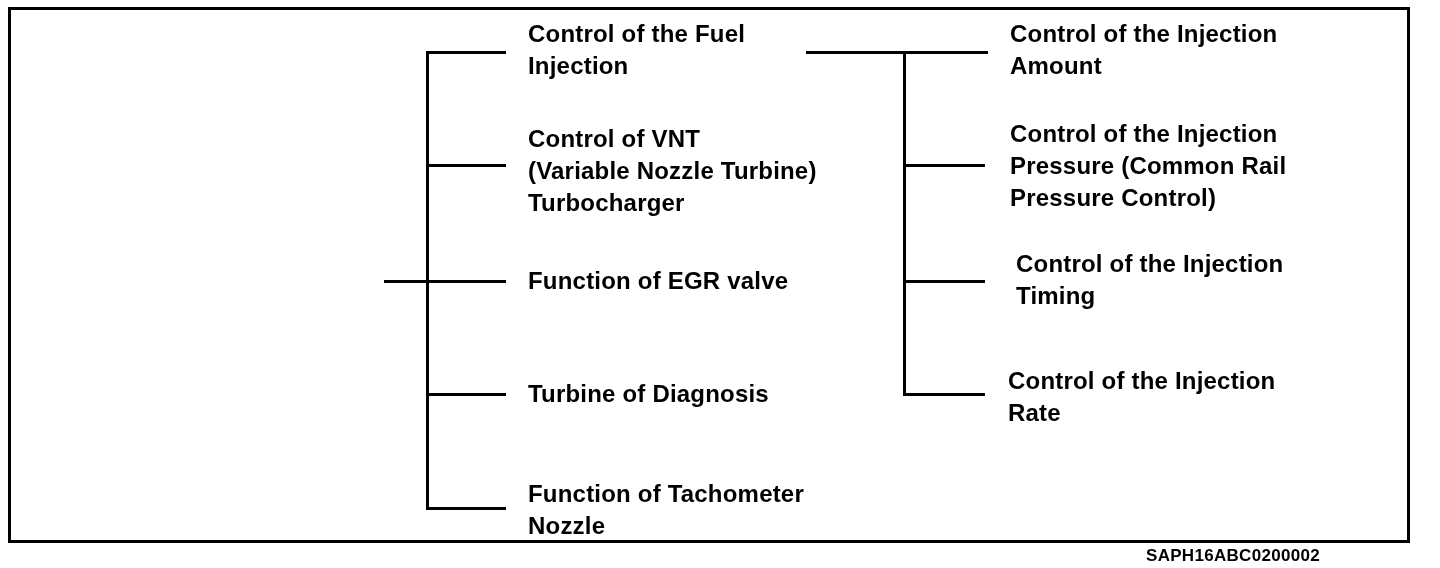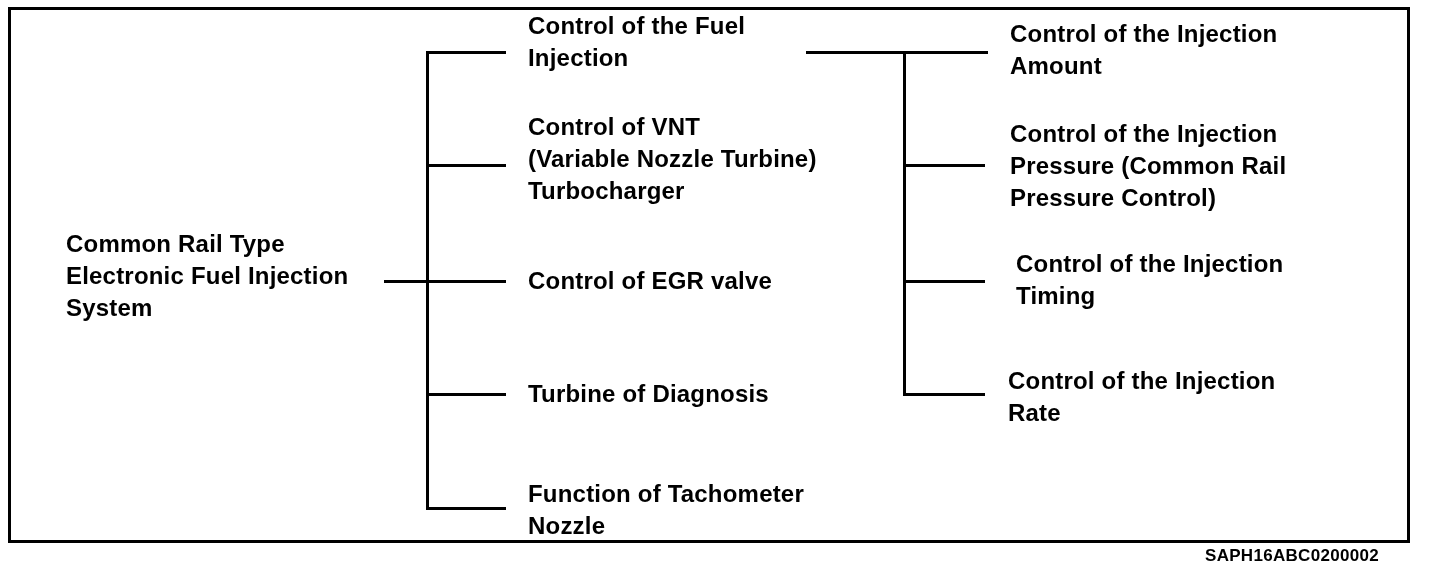--- a/index.html
+++ b/index.html
@@ -39,33 +39,33 @@
   .label {
     position: absolute;
     font-size: 24px;
     font-weight: bold;
     line-height: 32px;
     letter-spacing: 0.2px;
     white-space: pre-line;
     color: #000000;
   }
   .root-label { left: 66px;  top: 228px; }
-  .m1 { left: 528px; top: 10px; }
-  .m2 { left: 528px; top: 111px; }
+  .m1 { left: 528px; top: 18px; }
+  .m2 { left: 528px; top: 123px; }
   .m3 { left: 528px; top: 265px; }
   .m4 { left: 528px; top: 378px; }
   .m5 { left: 528px; top: 478px; }
   .r1 { left: 1010px; top: 18px; }
   .r2 { left: 1010px; top: 118px; }
   .r3 { left: 1016px; top: 248px; }
   .r4 { left: 1008px; top: 365px; }
 
   .figure-code {
     position: absolute;
-    left: 1205px; top: 546px;
+    left: 1146px; top: 546px;
     font-size: 17px;
     font-weight: bold;
     letter-spacing: 0.3px;
     color: #000000;
     white-space: nowrap;
   }
 </style>
 </head>
 <body>
 
@@ -80,30 +80,27 @@
   <div class="line mid-b3"></div>
   <div class="line mid-b4"></div>
   <div class="line mid-b5"></div>
 
   <div class="line right-top-line"></div>
   <div class="line right-spine"></div>
   <div class="line right-b2"></div>
   <div class="line right-b3"></div>
   <div class="line right-b4"></div>
 
-  <div class="label root-label">Common Rail Type
-Electronic Fuel Injection
-System</div>
 
   <div class="label m1">Control of the Fuel
 Injection</div>
   <div class="label m2">Control of VNT
 (Variable Nozzle Turbine)
 Turbocharger</div>
-  <div class="label m3">Control of EGR valve</div>
+  <div class="label m3">Function of EGR valve</div>
   <div class="label m4">Turbine of Diagnosis</div>
   <div class="label m5">Function of Tachometer
 Nozzle</div>
 
   <div class="label r1">Control of the Injection
 Amount</div>
   <div class="label r2">Control of the Injection
 Pressure (Common Rail
 Pressure Control)</div>
   <div class="label r3">Control of the Injection

